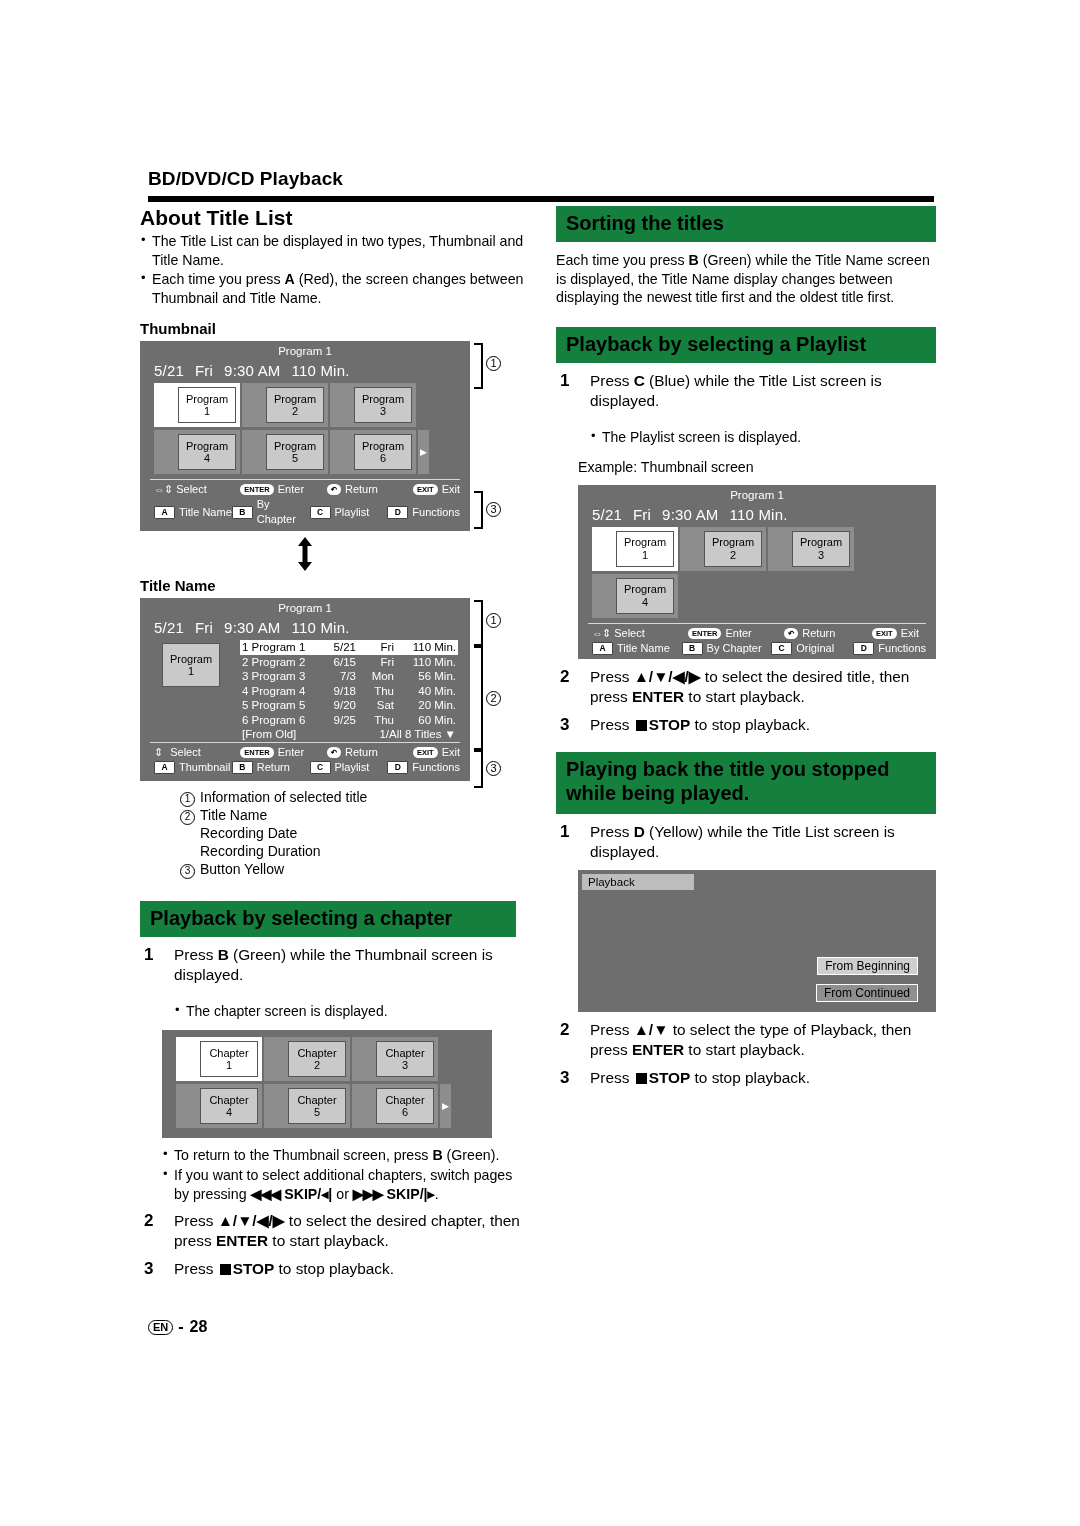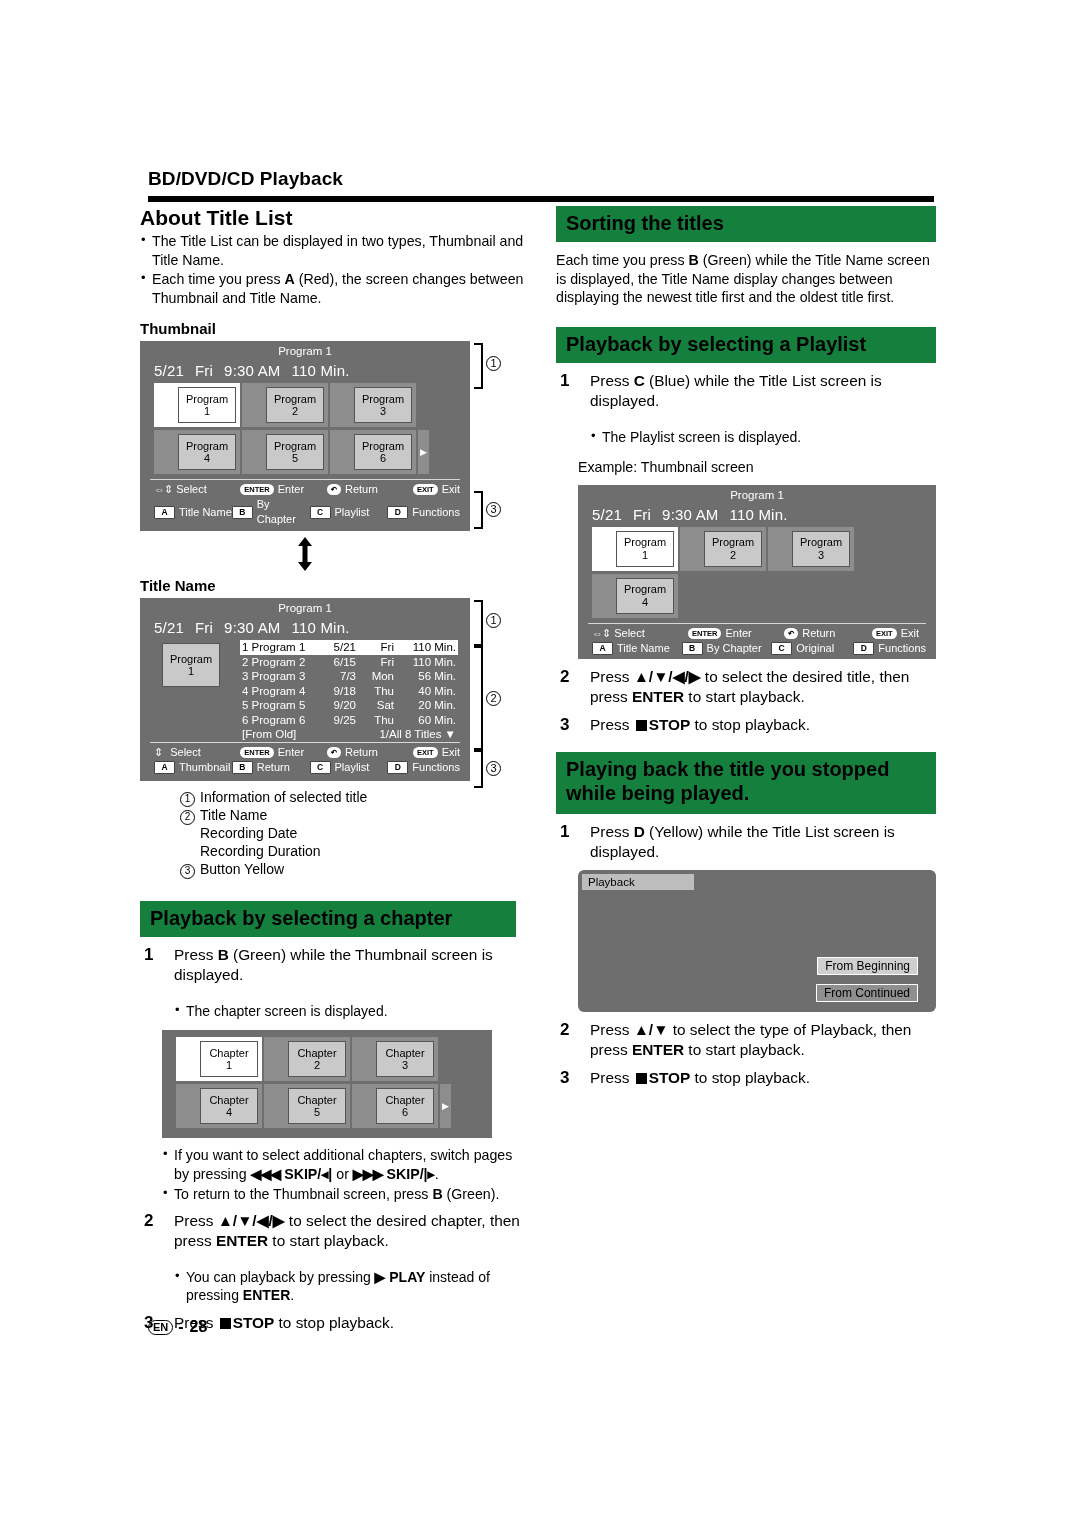--- a/index.html
+++ b/index.html
@@ -427,30 +427,27 @@
             <div class="thumbbox">
               <span>Chapter</span>
               <span>6</span>
             </div>
           </div>
         <div class="arrow-right">▶</div>
       </div>
     </div>
 
     <ul class="bl" style="margin-left:22px;margin-top:8px;">
+      <li>To return to the Thumbnail screen, press <b>B</b> (Green).</li>
       <li>If you want to select additional chapters, switch pages by pressing <b style="letter-spacing:-1px;">◀◀◀</b> <b>SKIP/◂|</b> or <b style="letter-spacing:-1px;">▶▶▶</b> <b>SKIP/|▸</b>.</li>
-      <li>To return to the Thumbnail screen, press <b>B</b> (Green).</li>
     </ul>
 
     <div class="step">
       <span class="num">2</span>
       Press <b>▲/▼/◀/▶</b> to select the desired chapter, then press <b>ENTER</b> to start playback.
-      <ul class="bl">
-          <li>You can playback by pressing <b>▶ PLAY</b> instead of pressing <b>ENTER</b>.</li>
-        </ul>
     </div>
 
     <div class="step">
       <span class="num">3</span>
       Press <span class="stop-sq"></span><b>STOP</b> to stop playback.
     </div>
   </div>
 
   <div class="colR">
 
@@ -555,21 +552,21 @@
     <div class="bar two" style="width:380px;margin-top:17px;">
       <span>Playing back the title you stopped</span><br>
       <span>while being played.</span>
     </div>
 
     <div class="step">
       <span class="num">1</span>
       Press <b>D</b> (Yellow) while the Title List screen is displayed.
     </div>
 
-    <div class="playback-screen" style="width:358px;height:142px;margin:8px 0 0 22px;border-radius:6px;">
+    <div class="playback-screen" style="width:358px;height:142px;margin:8px 0 0 22px;">
       <div class="pb-tab" style="position:absolute;left:4px;top:4px;">Playback</div>
       <div style="position:absolute;right:18px;top:86px;text-align:right;">
         <div class="pb-btn">From Beginning</div>
       </div>
       <div style="position:absolute;right:18px;top:113px;text-align:right;">
         <div class="pb-btn dark">From Continued</div>
       </div>
     </div>
 
     <div class="step">

